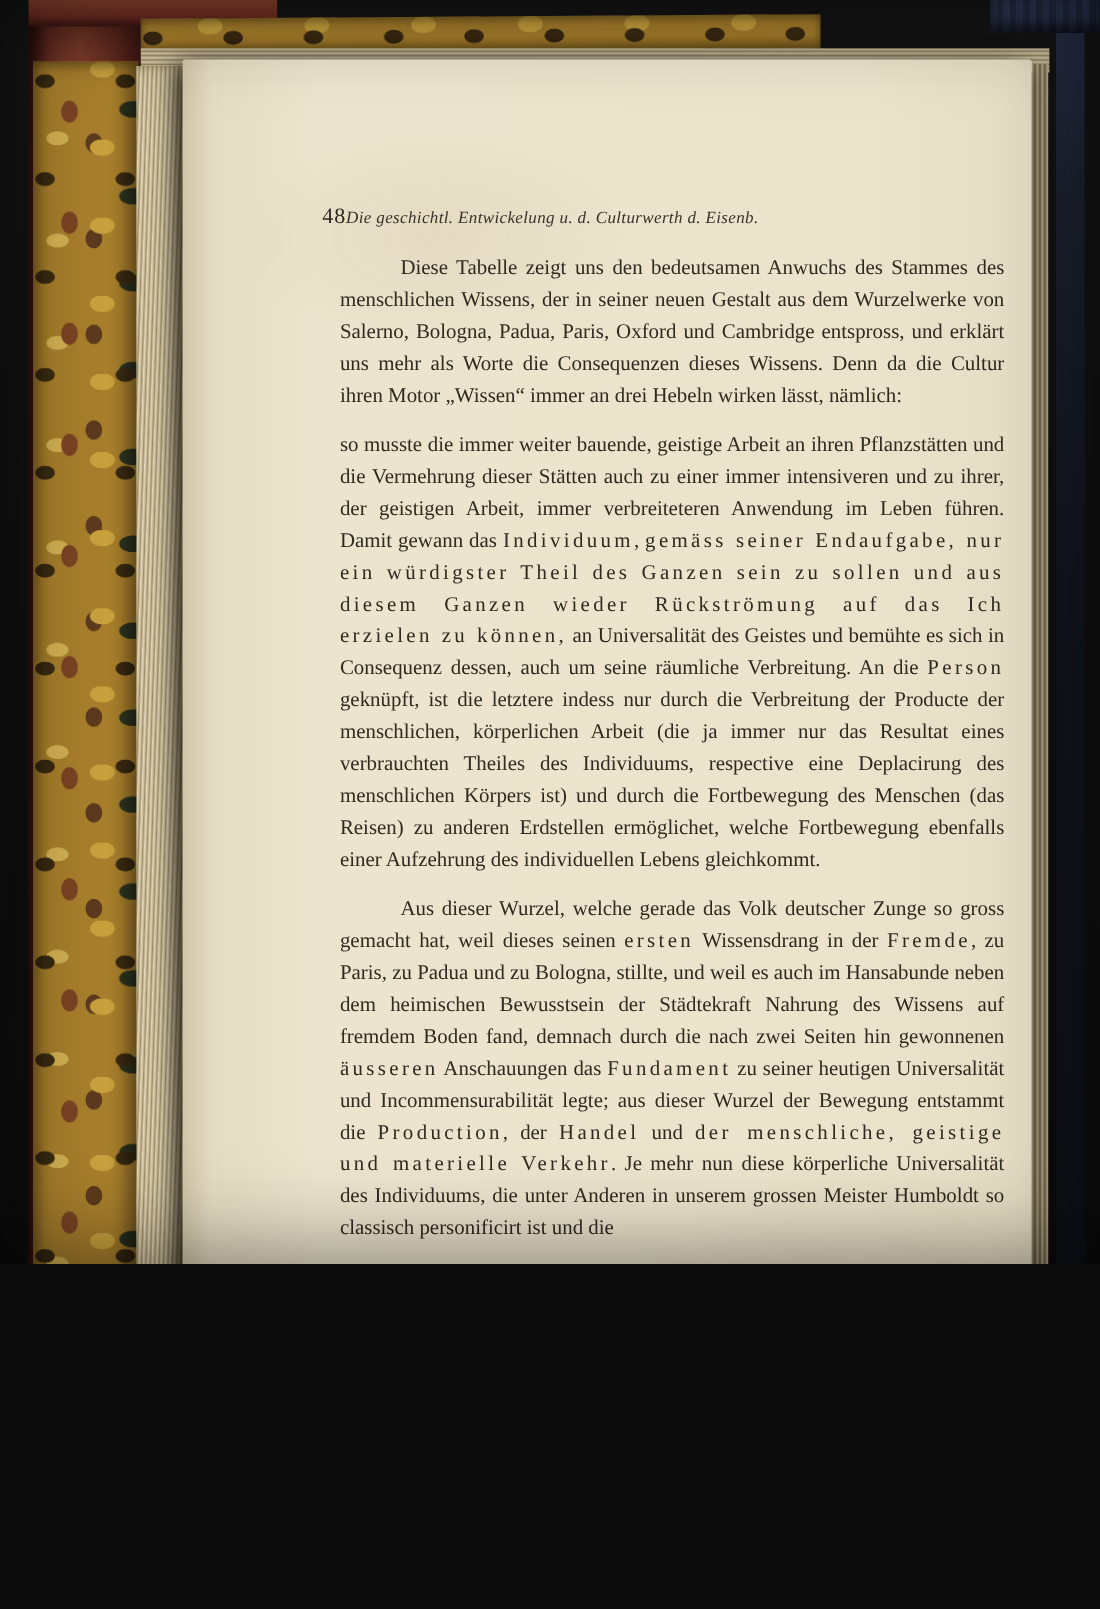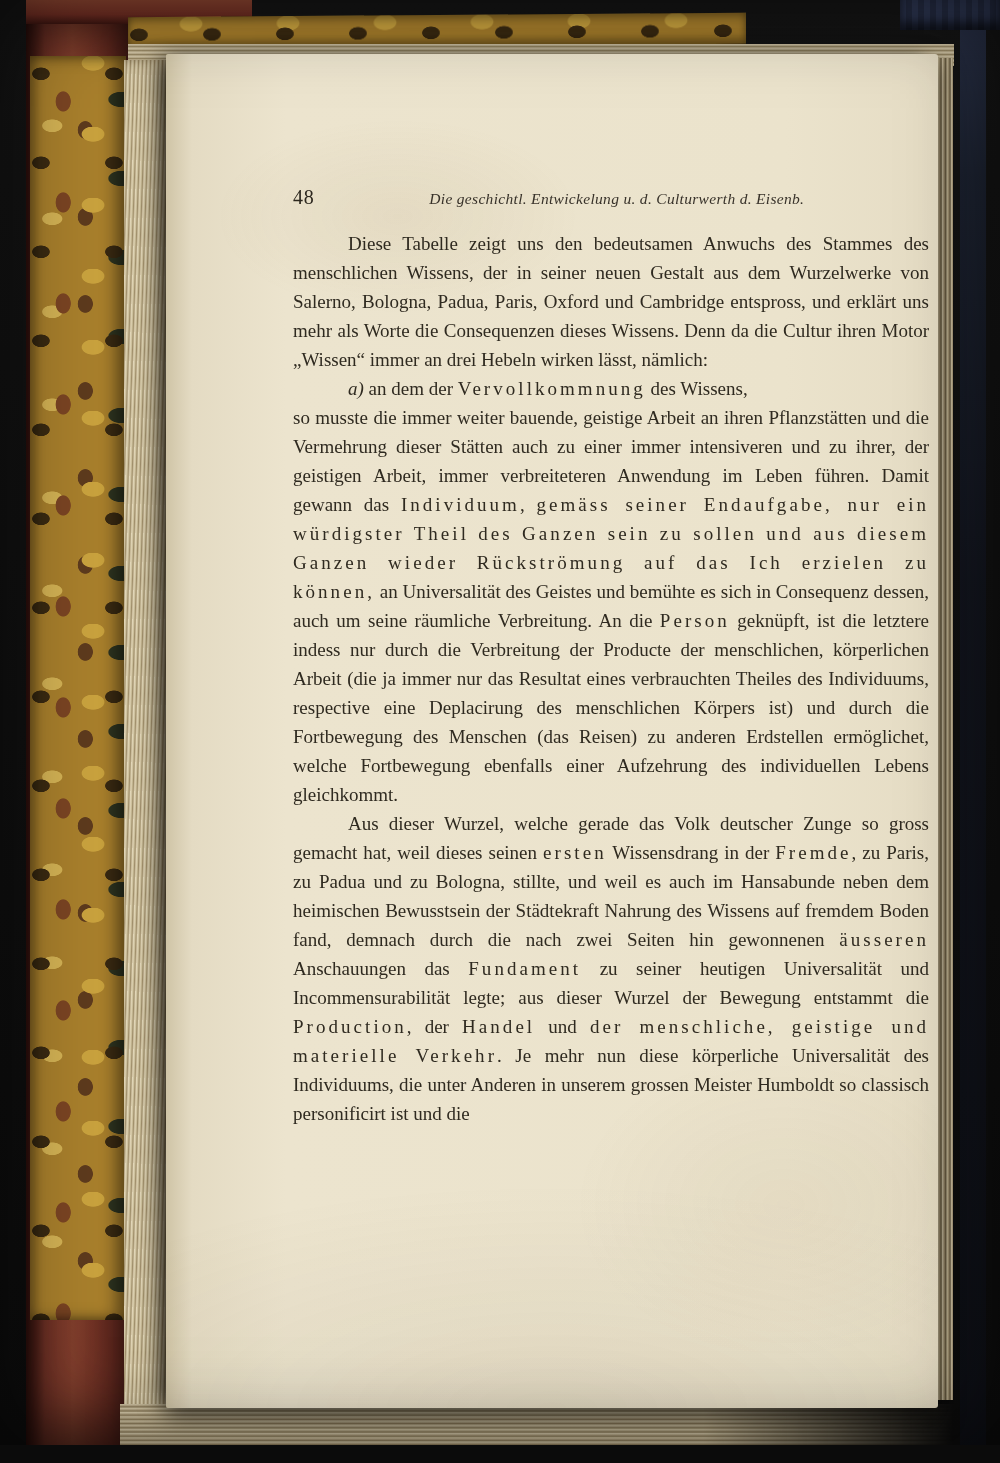--- a/index.html
+++ b/index.html
@@ -1,17 +1,17 @@
 <!DOCTYPE html>
 <html><head>
 <meta charset="utf-8">
 <style>
   html,body{margin:0;padding:0;background:#0b0b0b;}
   .scene{
-    position:relative;width:1000px;height:1445px;overflow:hidden;
+    position:relative;width:1000px;height:1149px;overflow:hidden;
     background:linear-gradient(180deg,#141414 0%,#101010 50%,#0c0c0c 100%);
     font-family:"Liberation Serif","DejaVu Serif",serif;
   }
   
   .cover-left{
     position:absolute;left:26px;top:0;width:104px;height:1463px;
     background:linear-gradient(90deg,#3a1410 0%,#7c372a 18%,#84402e 45%,#6b2d22 80%,#52211a 100%);
     box-shadow:inset 0 -40px 60px rgba(0,0,0,.45), inset 0 30px 40px rgba(0,0,0,.35);
   }
   .cover-top{
@@ -87,28 +87,28 @@
   }
   .text-block{
     position:absolute;left:127px;top:132px;width:636px;
     color:#2f2a20;
   }
   .header-row{
     display:flex;align-items:baseline;margin:0 0 20px 0;
   }
   .page-number{font-size:20px;letter-spacing:.04em;color:#2c271e;}
   .running-header{
-    flex:1;text-align:center;font-style:italic;font-size:15.5px;
+    flex:1;text-align:left;font-style:italic;font-size:15.5px;
     letter-spacing:.02em;color:#38322a;padding-right:10px;
   }
   .body-text{
     font-size:19px;line-height:29px;text-align:justify;
     text-rendering:optimizeLegibility;
   }
-  .body-text p{margin:0;}
+  .body-text p{margin:16px;}
   p.para.indent{text-indent:55px;}
   p.list-item{padding-left:55px;text-align:left;}
   .spaced{letter-spacing:.16em;}
   .italic{font-style:italic;}
   
   .vignette{
     position:absolute;inset:0;pointer-events:none;
     box-shadow:inset 0 0 90px rgba(0,0,0,.55);
   }
 </style>
@@ -128,21 +128,20 @@
   <div class="right-cover-top"></div>
 
   <div class="page">
     <div class="text-block">
       <div class="header-row">
         <span class="page-number">48</span>
         <span class="running-header">Die geschichtl. Entwickelung u. d. Culturwerth d. Eisenb.</span>
       </div>
       <div class="body-text">
           <p class="para indent"><span>Diese Tabelle zeigt uns den bedeutsamen Anwuchs des Stammes des menschlichen Wissens, der in seiner neuen Gestalt aus dem Wurzelwerke von Salerno, Bologna, Padua, Paris, Oxford und Cambridge entspross, und erklärt uns mehr als Worte die Consequenzen dieses Wissens. Denn da die Cultur ihren Motor „Wissen“ immer an drei Hebeln wirken lässt, nämlich:</span></p>
-          <p class="list-item"><span class="italic">a)</span><span> an dem der </span><span class="spaced">Vervollkommnung</span><span> des Wissens,</span></p>
           <p class="para"><span>so musste die immer weiter bauende, geistige Arbeit an ihren Pflanzstätten und die Vermehrung dieser Stätten auch zu einer immer intensiveren und zu ihrer, der geistigen Arbeit, immer verbreiteteren Anwendung im Leben führen. Damit gewann das </span><span class="spaced">Individuum</span><span>, </span><span class="spaced">gemäss seiner Endaufgabe, nur ein würdigster Theil des Ganzen sein zu sollen und aus diesem Ganzen wieder Rückströmung auf das Ich erzielen zu können,</span><span> an Universalität des Geistes und bemühte es sich in Consequenz dessen, auch um seine räumliche Verbreitung. An die </span><span class="spaced">Person</span><span> geknüpft, ist die letztere indess nur durch die Verbreitung der Producte der menschlichen, körperlichen Arbeit (die ja immer nur das Resultat eines verbrauchten Theiles des Individuums, respective eine Deplacirung des menschlichen Körpers ist) und durch die Fortbewegung des Menschen (das Reisen) zu anderen Erdstellen ermöglichet, welche Fortbewegung ebenfalls einer Aufzehrung des individuellen Lebens gleichkommt.</span></p>
           <p class="para indent"><span>Aus dieser Wurzel, welche gerade das Volk deutscher Zunge so gross gemacht hat, weil dieses seinen </span><span class="spaced">ersten</span><span> Wissensdrang in der </span><span class="spaced">Fremde</span><span>, zu Paris, zu Padua und zu Bologna, stillte, und weil es auch im Hansabunde neben dem heimischen Bewusstsein der Städtekraft Nahrung des Wissens auf fremdem Boden fand, demnach durch die nach zwei Seiten hin gewonnenen </span><span class="spaced">äusseren</span><span> Anschauungen das </span><span class="spaced">Fundament</span><span> zu seiner heutigen Universalität und Incommensurabilität legte; aus dieser Wurzel der Bewegung entstammt die </span><span class="spaced">Production</span><span>, der </span><span class="spaced">Handel</span><span> und </span><span class="spaced">der menschliche, geistige und materielle Verkehr</span><span>. Je mehr nun diese körperliche Universalität des Individuums, die unter Anderen in unserem grossen Meister Humboldt so classisch personificirt ist und die</span></p>
         </div>
     </div>
   </div>
 
   <div class="vignette"></div>
 </div>
 
 </body></html>

